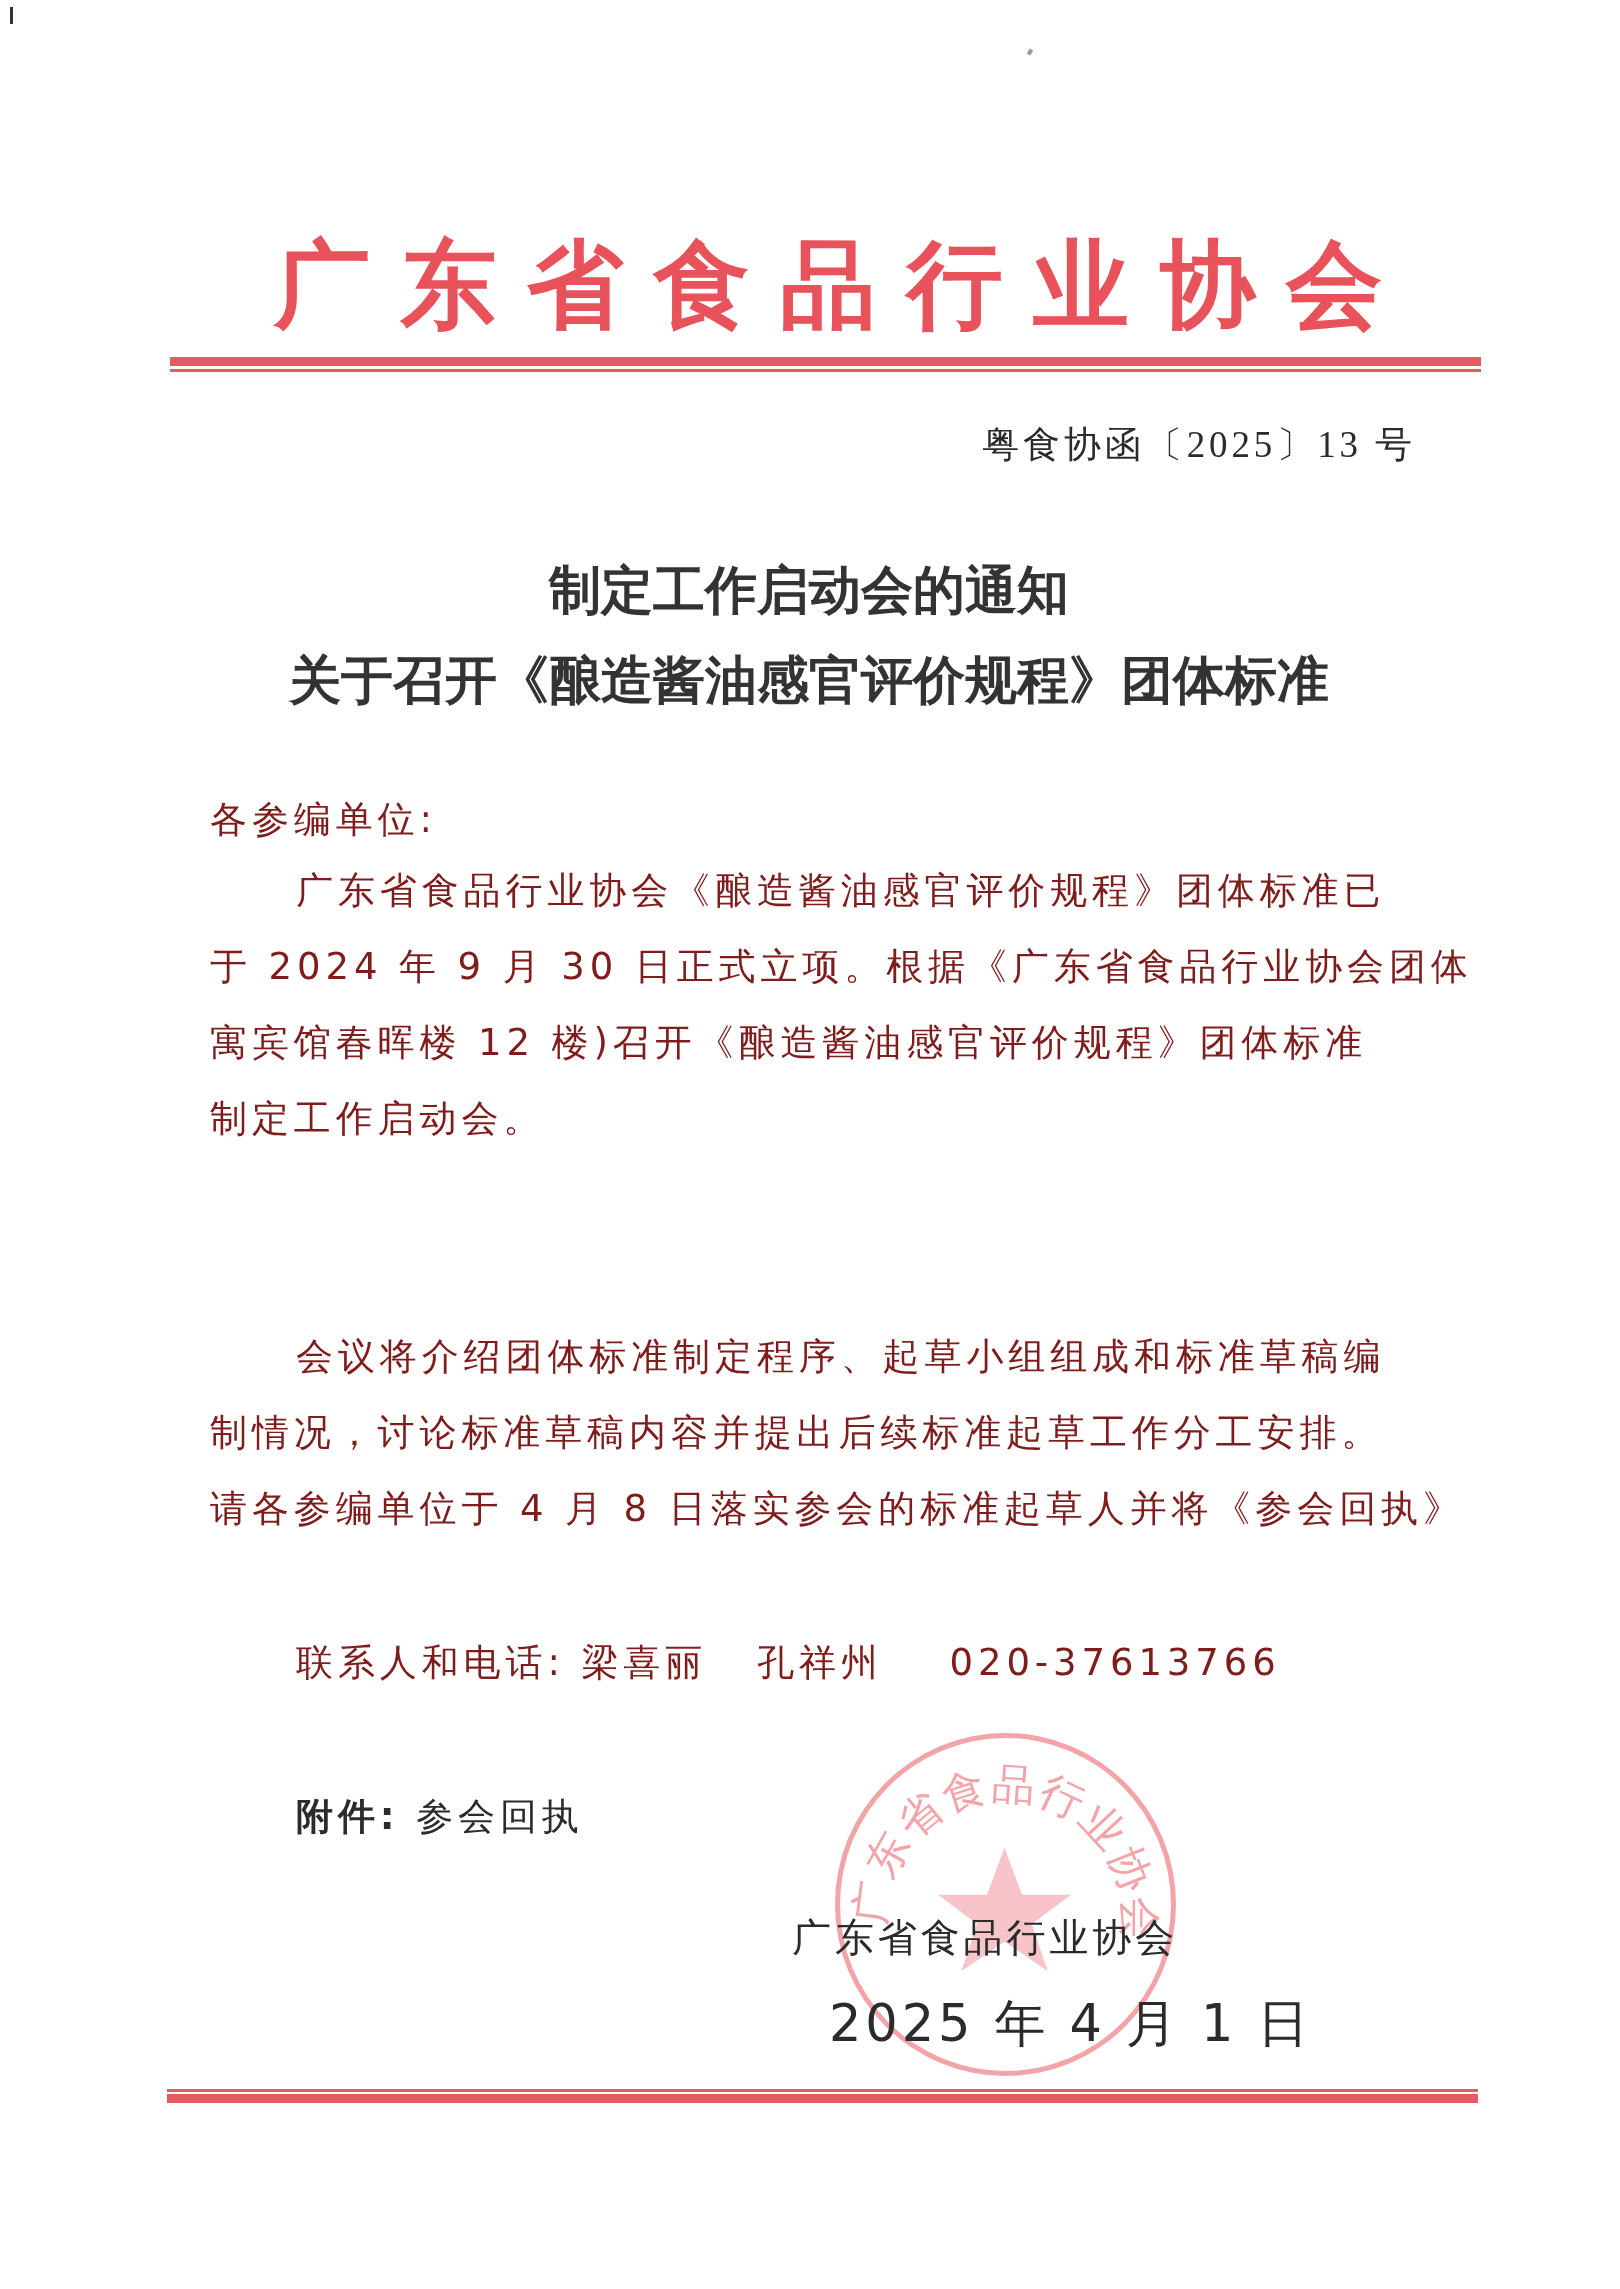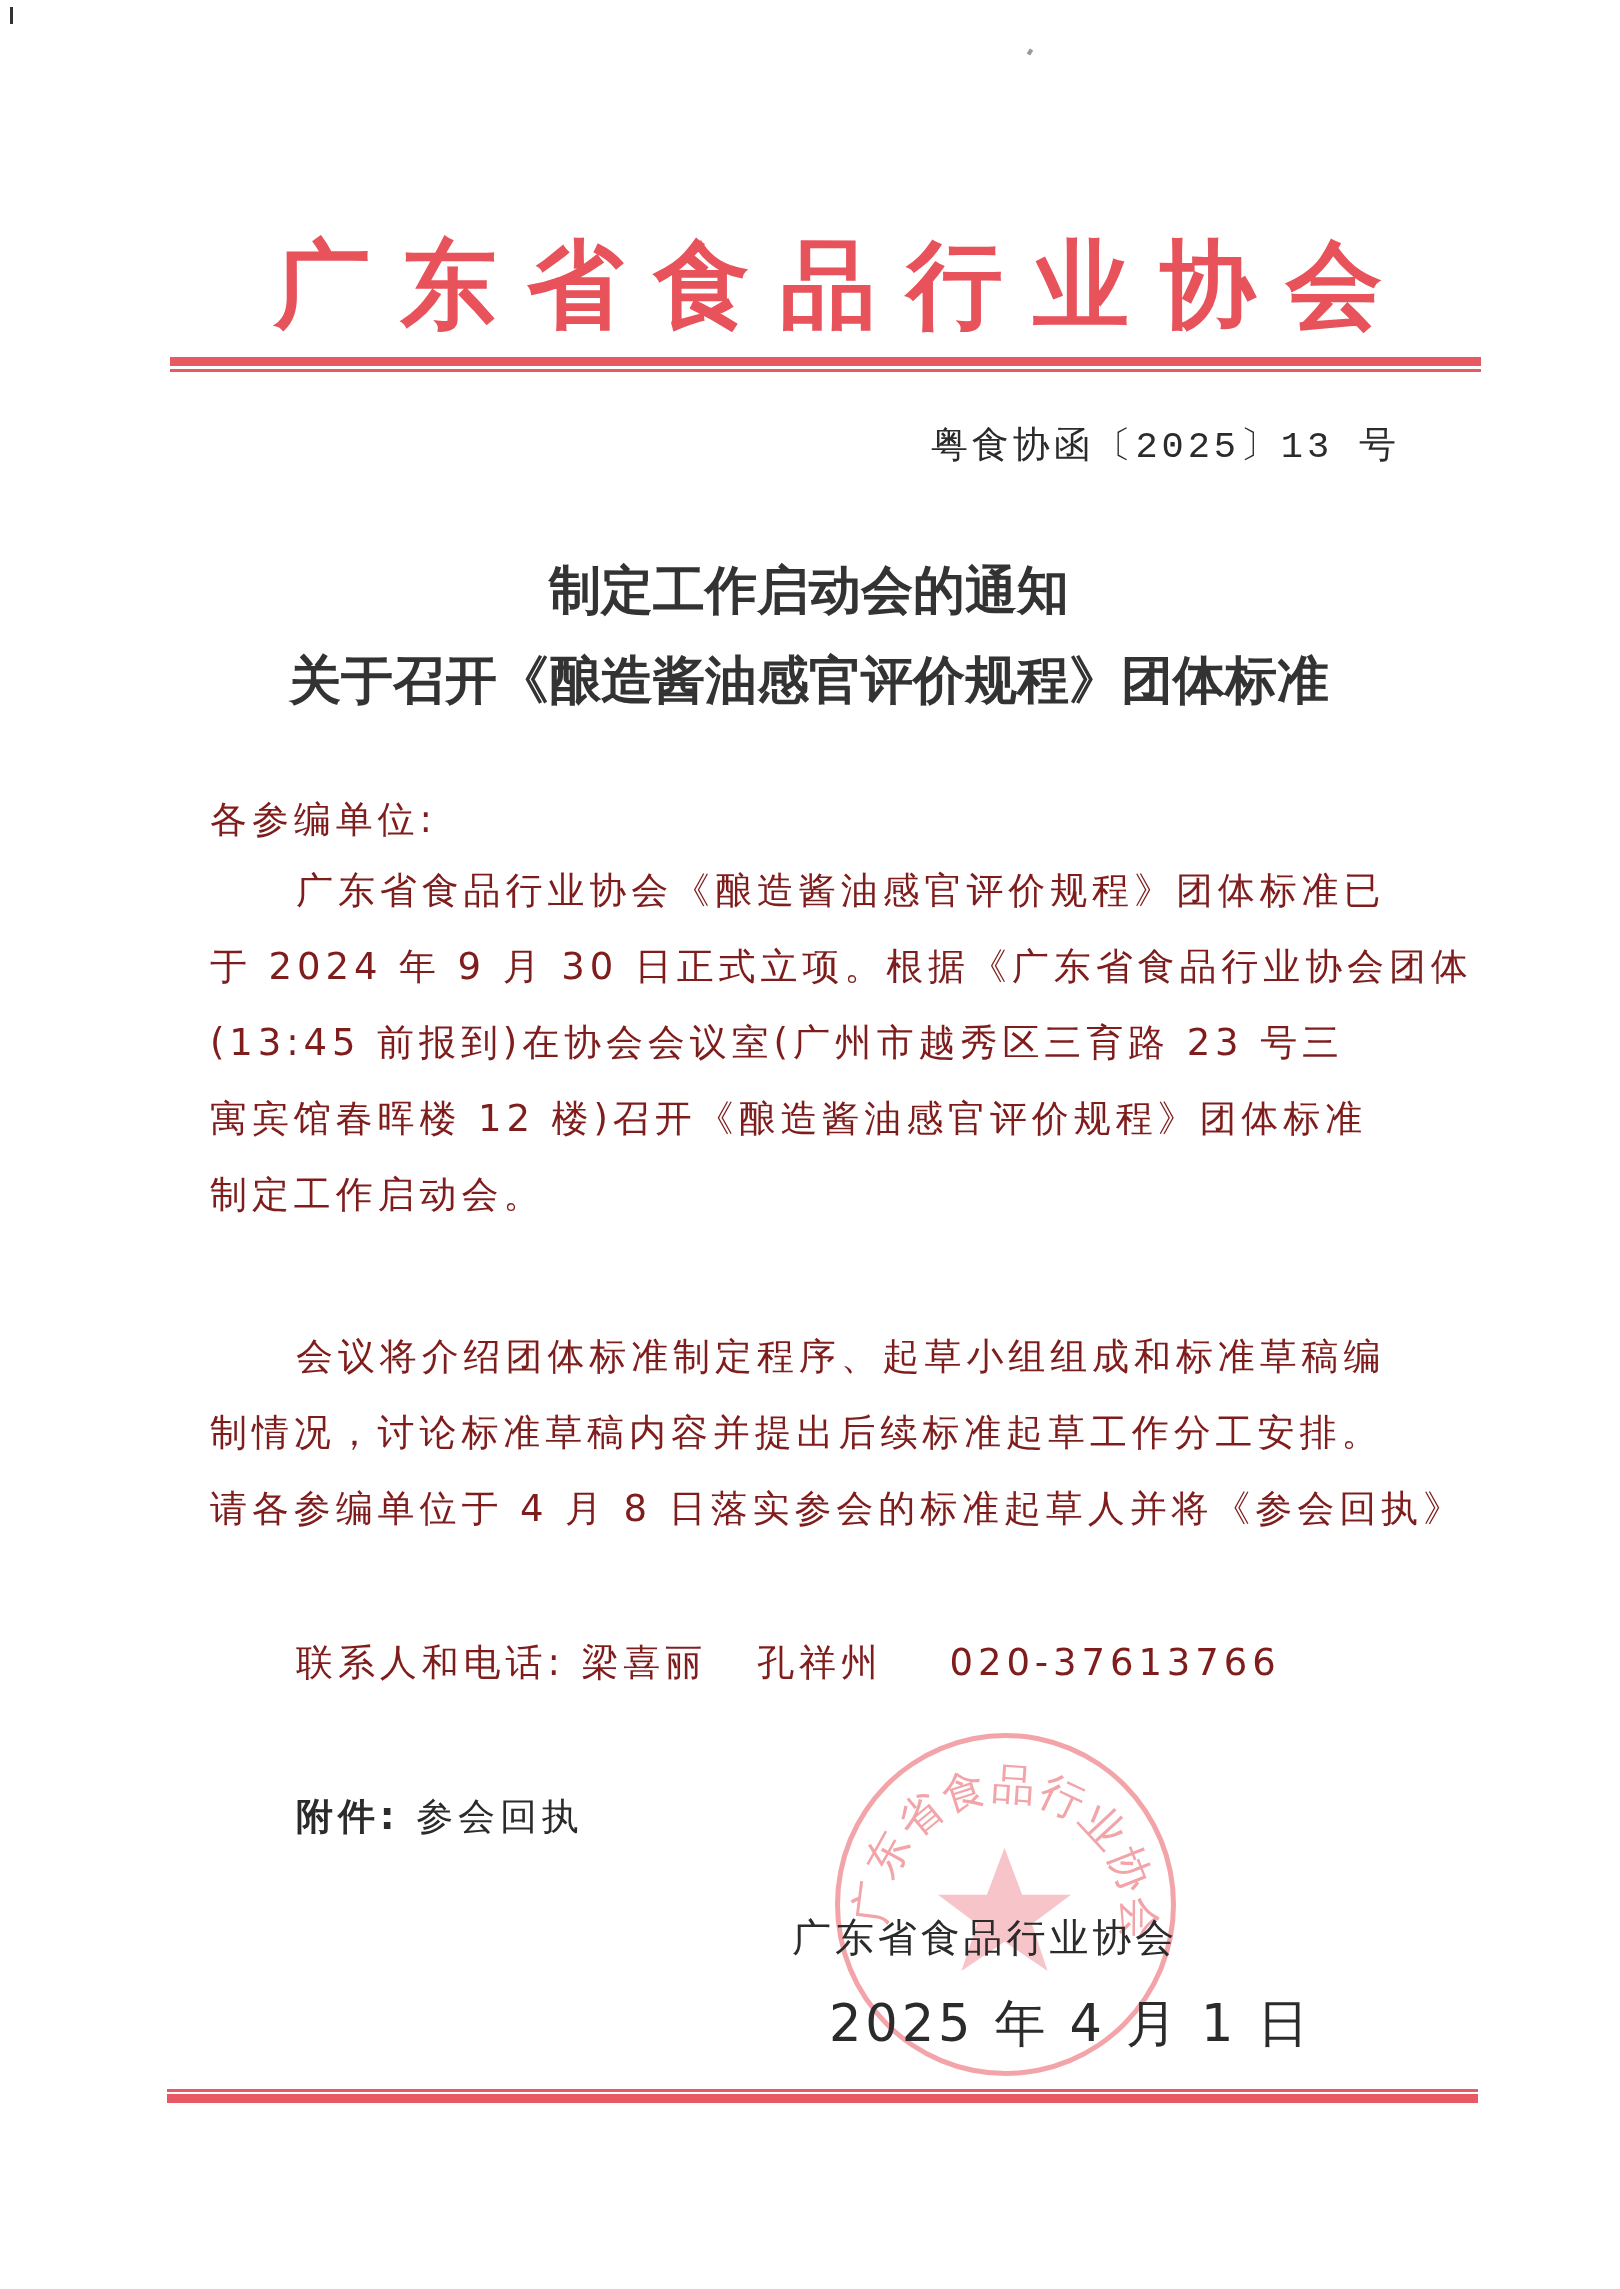--- a/index.html
+++ b/index.html
@@ -53,23 +53,23 @@
     position: absolute;
     background: #e85a63;
   }
   .rule-top-thick { left: 170px; top: 357px; width: 1311px; height: 8.8px; }
   .rule-top-thin  { left: 170px; top: 369px; width: 1311px; height: 2.9px; }
   .rule-bot-thin  { left: 167px; top: 2089px; width: 1311px; height: 2.9px; }
   .rule-bot-thick { left: 167px; top: 2094px; width: 1311px; height: 8.8px; }
 
   .doc-number {
     position: absolute;
-    right: 220px;
+    right: 204px;
     top: 420px;
-    font-family: Liberation Mono, monospace;
+    font-family: Liberation Serif, serif;
     font-size: 37px;
     letter-spacing: 3.9px;
     color: #2b2b2b;
     white-space: nowrap;
   }
 
   .doc-title {
     position: absolute;
     left: 210px;
     top: 545px;
@@ -170,21 +170,20 @@
   <div>关于召开《酿造酱油感官评价规程》团体标准</div>
 </div>
 
 <div class="body-text salutation">
   <span class="line">各参编单位:</span>
 </div>
 
 <div class="body-text para1">
   <span class="line indent">广东省食品行业协会《酿造酱油感官评价规程》团体标准已</span>
   <span class="line">于 2024 年 9 月 30 日正式立项。根据《广东省食品行业协会团体</span>
-  <span class="line">(13:45 前报到)在协会会议室(广州市越秀区三育路 23 号三</span>
   <span class="line">寓宾馆春晖楼 12 楼)召开《酿造酱油感官评价规程》团体标准</span>
   <span class="line">制定工作启动会。</span>
 </div>
 
 <div class="body-text para2">
   <span class="line indent">会议将介绍团体标准制定程序、起草小组组成和标准草稿编</span>
   <span class="line">制情况，讨论标准草稿内容并提出后续标准起草工作分工安排。</span>
   <span class="line">请各参编单位于 4 月 8 日落实参会的标准起草人并将《参会回执》</span>
 </div>
 

